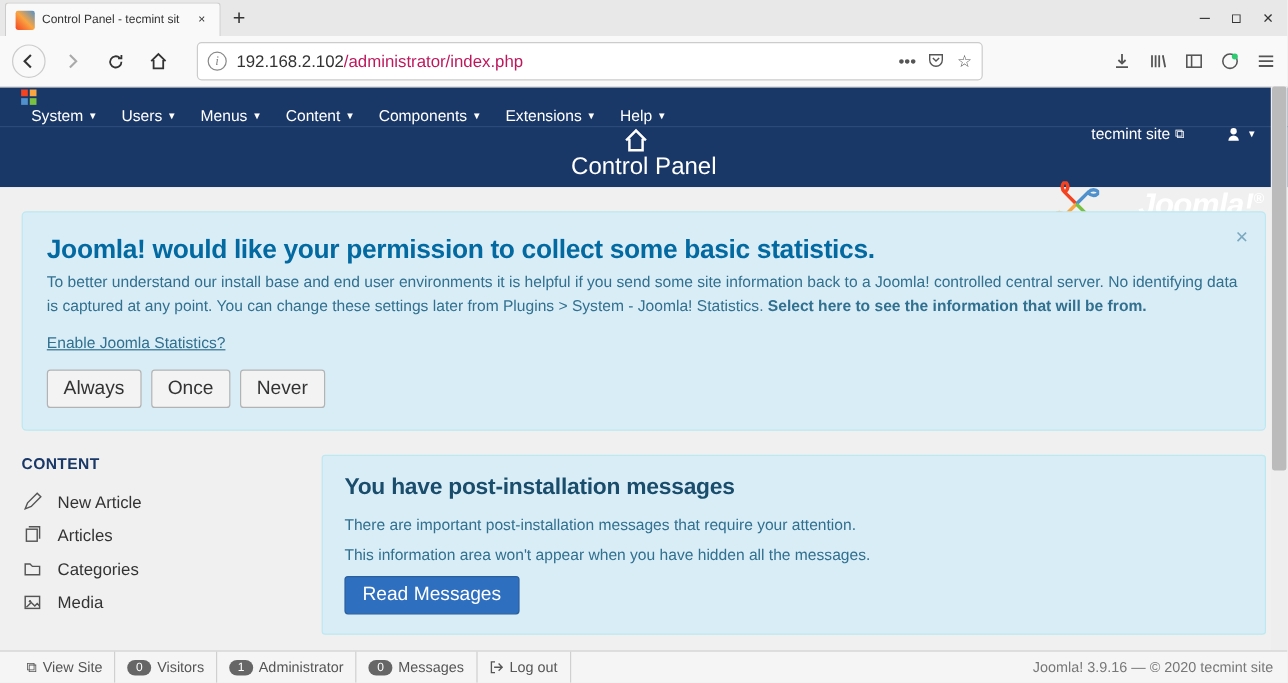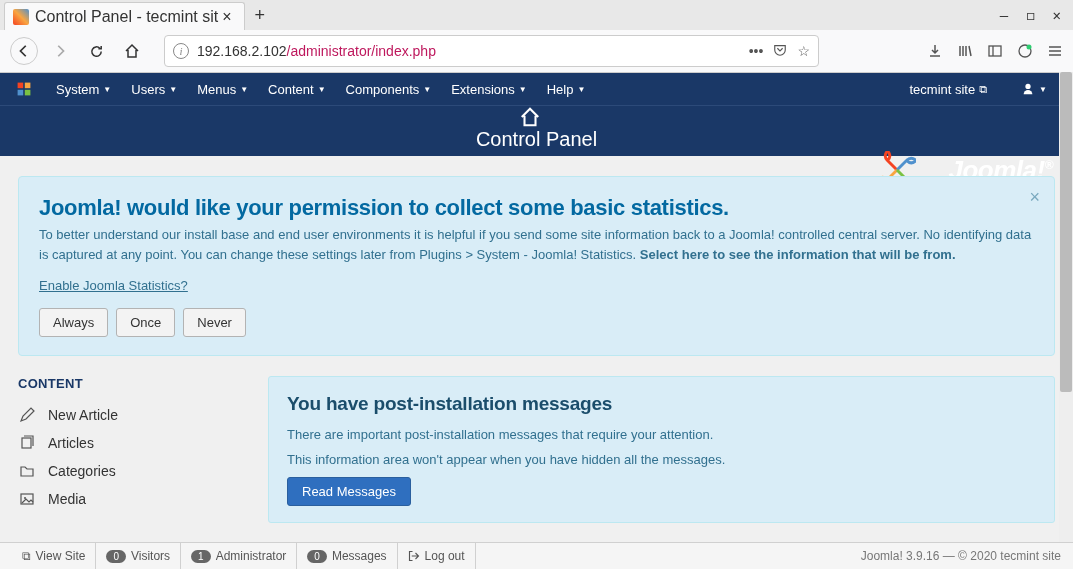--- a/index.html
+++ b/index.html
@@ -1,39 +1,39 @@
 <!DOCTYPE html>
 <html><head>
 <meta charset="utf-8">
 <style>
 * { margin: 0; padding: 0; box-sizing: border-box; }
 body { font-family: "Helvetica Neue", Helvetica, Arial, sans-serif; font-size: 13px; color: #333; background: #f0f0f0; width: 1073px; height: 569px; overflow: hidden; position: relative; }
 
 
 .browser-chrome { background: #f9f9fa; border-bottom: 1px solid #ccc; }
 .tab-bar { display: flex; align-items: center; height: 30px; background: #e8e8e8; padding: 0 0 0 4px; }
-.tab { display: flex; align-items: center; background: #f9f9fa; height: 28px; margin-top: 2px; padding: 0 8px; border-radius: 3px 3px 0 0; min-width: 180px; font-size: 16px; border: 1px solid #ccc; border-bottom: none; }
+.tab { display: flex; align-items: center; background: #f9f9fa; height: 28px; margin-top: 2px; padding: 0 8px; border-radius: 3px 3px 0 0; min-width: 180px; font-size: 10px; border: 1px solid #ccc; border-bottom: none; }
 .tab .favicon { width: 16px; height: 16px; margin-right: 6px; background: linear-gradient(45deg, #f44321 0%, #f9a541 50%, #5091cd 100%); border-radius: 2px; }
 .tab-close { margin-left: auto; padding: 0 4px; cursor: pointer; }
 .new-tab { padding: 0 10px; font-size: 18px; cursor: pointer; }
 .win-controls { margin-left: auto; display: flex; gap: 18px; padding-right: 12px; font-family: monospace; font-size: 14px; }
 .win-controls span { cursor: pointer; }
 
 .nav-bar { display: flex; align-items: center; height: 42px; padding: 0 10px; gap: 8px; }
 .nav-btn { width: 28px; height: 28px; display: flex; align-items: center; justify-content: center; border-radius: 4px; cursor: pointer; font-size: 16px; }
 .back-btn { border: 1px solid #ccc; border-radius: 50%; }
 .nav-btn.disabled { color: #aaa; }
 .url-bar { flex: 1; display: flex; align-items: center; background: #fff; border: 1px solid #ccc; border-radius: 4px; height: 32px; padding: 0 8px; margin: 0 100px 0 10px; font-size: 14px; }
 .url-bar .info-icon { margin-right: 8px; color: #888; border: 1px solid #888; border-radius: 50%; width: 16px; height: 16px; display: flex; align-items: center; justify-content: center; font-size: 11px; font-style: italic; font-family: serif; }
 .url-text .dim { color: #be185d; }
 .url-icons { margin-left: auto; display: flex; gap: 10px; color: #555; font-size: 14px; }
 .right-icons { display: flex; gap: 14px; color: #555; font-size: 16px; align-items: center; }
 
 
-.admin-menu { background: #1a3867; color: #fff; height: 32px; display: flex; align-items: center; padding: 0 16px; font-size: 13px; }
+.admin-menu { background: #1a3867; color: #fff; height: 32px; display: flex; padding: 0 16px; font-size: 13px; flex-direction: column; }
 .admin-menu .jicon { width: 16px; height: 16px; margin-right: 14px; }
 .admin-menu .menu-item { padding: 0 10px; cursor: pointer; display: flex; align-items: center; gap: 4px; }
 .admin-menu .menu-item .caret { font-size: 8px; }
 .admin-menu .right { margin-left: auto; display: flex; align-items: center; gap: 14px; }
 .ext-icon { font-size: 11px; }
 .user-icon svg { fill: #fff; }
 
 
 .title-bar { background: #1a3867; color: #fff; height: 51px; display: flex; align-items: center; padding: 0 20px; border-top: 1px solid #2c4a79; flex-direction: column; }
 .title-bar .home-icon { margin-right: 14px; }
@@ -44,21 +44,21 @@
 
 
 .content-wrap { padding: 20px 18px; background: #f0f0f0; height: 386px; overflow: hidden; }
 .alert-box { background: #d9edf7; border: 1px solid #bce8f1; color: #31708f; border-radius: 4px; padding: 18px 20px; margin-bottom: 20px; position: relative; }
 .alert-close { position: absolute; top: 10px; right: 14px; font-size: 18px; color: #7aa9bf; cursor: pointer; }
 .alert-box h4 { font-size: 22px; font-weight: bold; color: #0369a1; margin-bottom: 4px; letter-spacing: -0.3px; }
 .alert-box p { font-size: 13px; line-height: 1.5; margin-bottom: 12px; }
 .alert-box p b { font-weight: bold; }
 .alert-box a.lnk { color: #31708f; }
 .alert-actions { display: flex; gap: 8px; margin-top: 10px; }
-.btn { background: #f3f3f3; border: 1px solid #b3b3b3; border-radius: 3px; padding: 6px 13px; font-size: 13px; cursor: pointer; color: #333; }
+.btn { background: #f3f3f3; border: 1px solid #b3b3b3; border-radius: 3px; padding: 6px 13px; font-size: 16px; cursor: pointer; color: #333; }
 .btn-primary { background: #2f6fbf; border: 1px solid #2a5f9e; color: #fff; padding: 6px 14px; }
 
 .two-col { display: flex; gap: 18px; }
 .left-col { width: 232px; }
 .right-col { flex: 1; }
 .panel-heading { color: #1a3867; font-size: 13px; font-weight: bold; margin-bottom: 10px; letter-spacing: 0.3px; }
 .quick-list { list-style: none; }
 .quick-list li { padding: 6px 0; display: flex; align-items: center; gap: 12px; font-size: 14px; cursor: pointer; color: #333; }
 .quick-list li .qicon { width: 18px; color: #555; display: flex; justify-content: center; }
 .right-col .msg-box { background: #d9edf7; border: 1px solid #bce8f1; color: #31708f; border-radius: 3px; padding: 16px 18px; }

